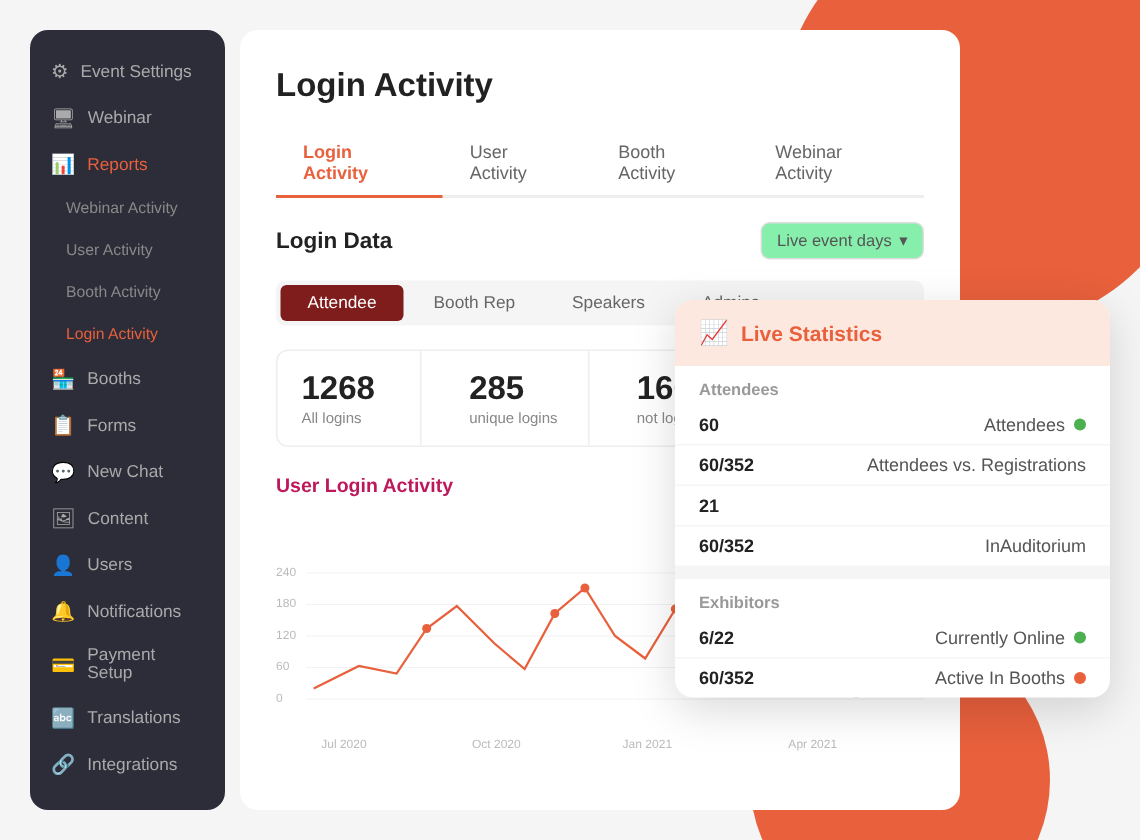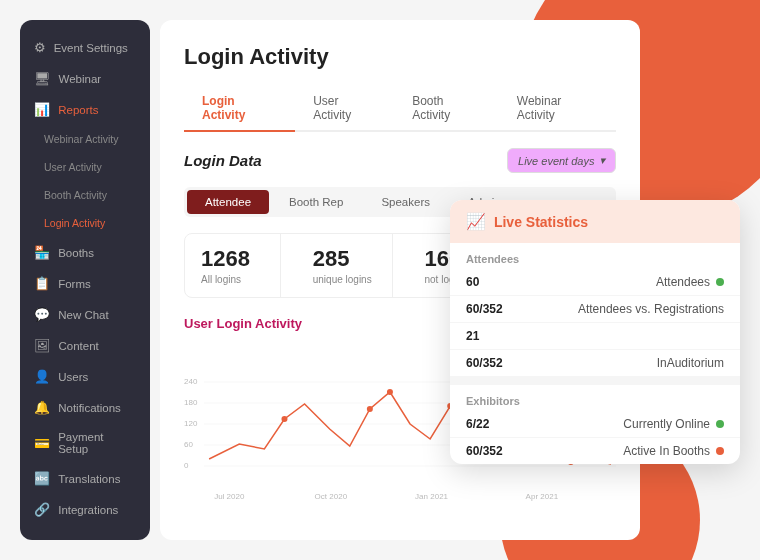--- a/index.html
+++ b/index.html
@@ -105,38 +105,37 @@
       border-bottom: 2px solid #e8603c;
       font-weight: 600;
     }
 
     
     .section-header {
       display: flex;
       align-items: center;
       justify-content: space-between;
       margin-bottom: 14px;
-      font-style: italic;
     }
     .section-title {
       font-size: 15px;
       font-weight: 600;
       color: #222;
     }
     .dropdown-btn {
       display: flex;
       align-items: center;
       gap: 5px;
       border: 1px solid #ddd;
       border-radius: 6px;
       padding: 5px 10px;
       font-size: 11px;
       color: #555;
       cursor: pointer;
-      background: #f0abfc;
+      background: #86efac;
     }
 
     
     .user-tabs {
       display: flex;
       background: #f5f5f5;
       border-radius: 6px;
       padding: 3px;
       margin-bottom: 16px;
       gap: 2px;

